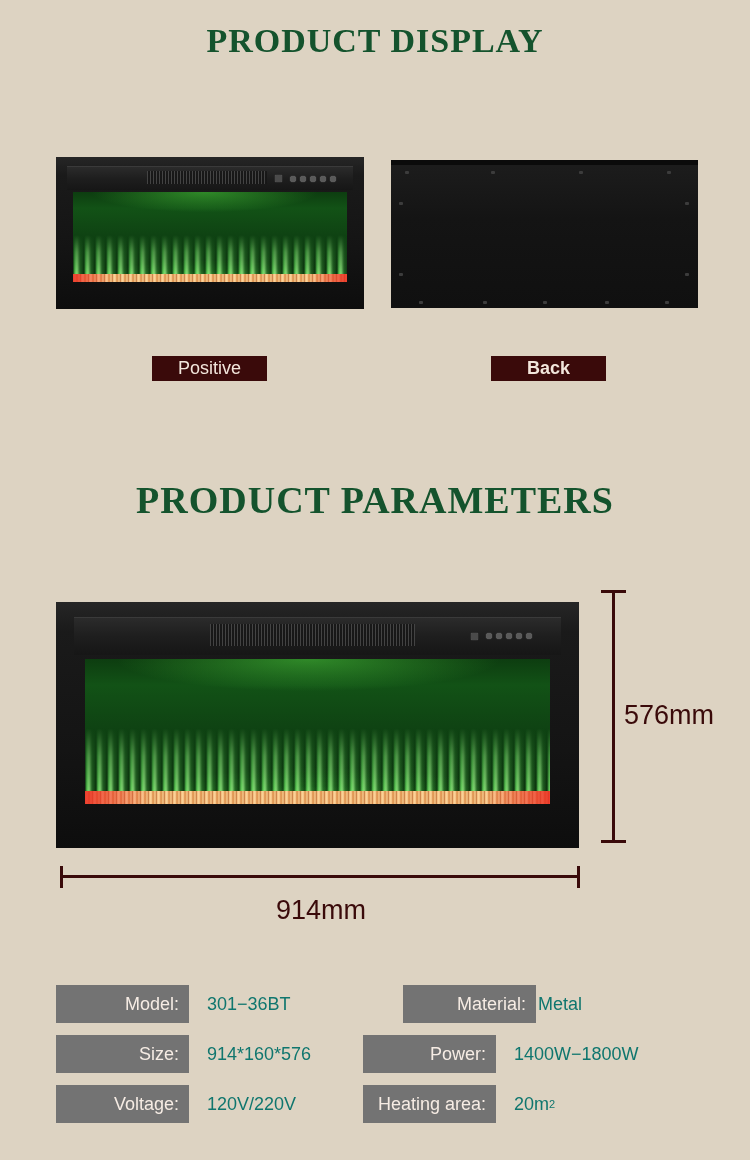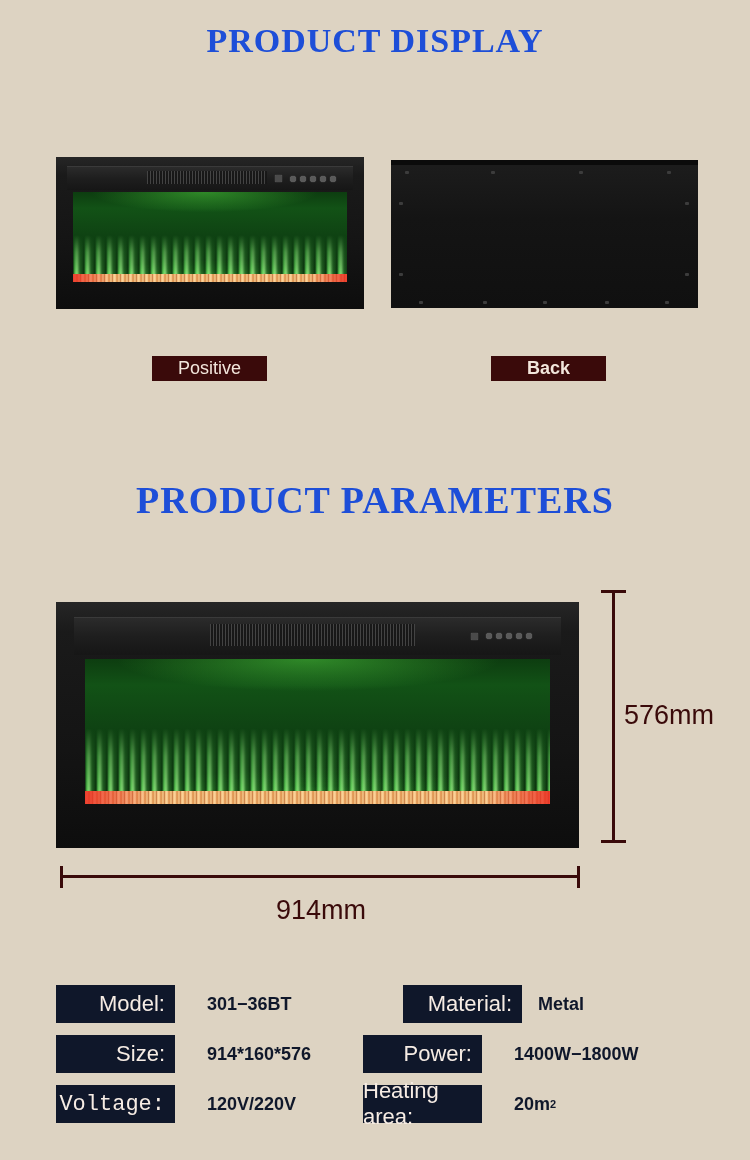--- a/index.html
+++ b/index.html
@@ -16,21 +16,21 @@
   }
 
   
   .heading {
     position: absolute;
     left: 0;
     width: 750px;
     text-align: center;
     font-family: "Liberation Serif", serif;
     font-weight: bold;
-    color: #1d4ed8;
+    color: #14532d;
     letter-spacing: 1px;
   }
   #heading-display { top: 22px; font-size: 34px; }
   #heading-params  { top: 478px; font-size: 38px; }
 
   
   .fireplace {
     position: absolute;
     background: #101010;
     box-sizing: border-box;
@@ -197,40 +197,39 @@
   .dim-label {
     position: absolute;
     color: #3a0a0a;
     font-size: 27px;
     white-space: nowrap;
   }
 
   
   .spec-label {
     position: absolute;
-    background: #0f172a;
+    background: #737373;
     color: #f6ece4;
-    font-size: 22px;
+    font-size: 18px;
     display: flex;
     align-items: center;
     justify-content: flex-end;
     padding-right: 10px;
     box-sizing: border-box;
-    width: 119px;
+    width: 133px;
     height: 38px;
   }
   .spec-value {
     position: absolute;
-    color: #0f172a;
+    color: #0f766e;
     font-size: 18px;
     height: 38px;
     display: flex;
     align-items: center;
     white-space: nowrap;
-    font-weight: bold;
   }
   .spec-value sup {
     font-size: 11px;
     vertical-align: super;
   }
 </style>
 </head>
 <body>
 
 <div class="heading" id="heading-display">PRODUCT DISPLAY</div>
@@ -310,19 +309,19 @@
 <div class="spec-label" style="left:56px; top:985px;">Model:</div>
 <div class="spec-value" style="left:207px; top:985px;">301−36BT</div>
 <div class="spec-label" style="left:363px; top:985px;margin-left:40px;">Material:</div>
 <div class="spec-value" style="left:514px; top:985px;margin-left:24px;">Metal</div>
 
 <div class="spec-label" style="left:56px; top:1035px;">Size:</div>
 <div class="spec-value" style="left:207px; top:1035px;">914*160*576</div>
 <div class="spec-label" style="left:363px; top:1035px;padding-left:13px;">Power:</div>
 <div class="spec-value" style="left:514px; top:1035px;">1400W−1800W</div>
 
-<div class="spec-label" style="left:56px; top:1085px;font-family:Liberation Mono, monospace;">Voltage:</div>
+<div class="spec-label" style="left:56px; top:1085px;">Voltage:</div>
 <div class="spec-value" style="left:207px; top:1085px;">120V/220V</div>
 <div class="spec-label" style="left:363px; top:1085px;">Heating area:</div>
 <div class="spec-value" style="left:514px; top:1085px;">
     <span>20m</span>
     <sup>2</sup>
   </div>
 
 </body></html>

